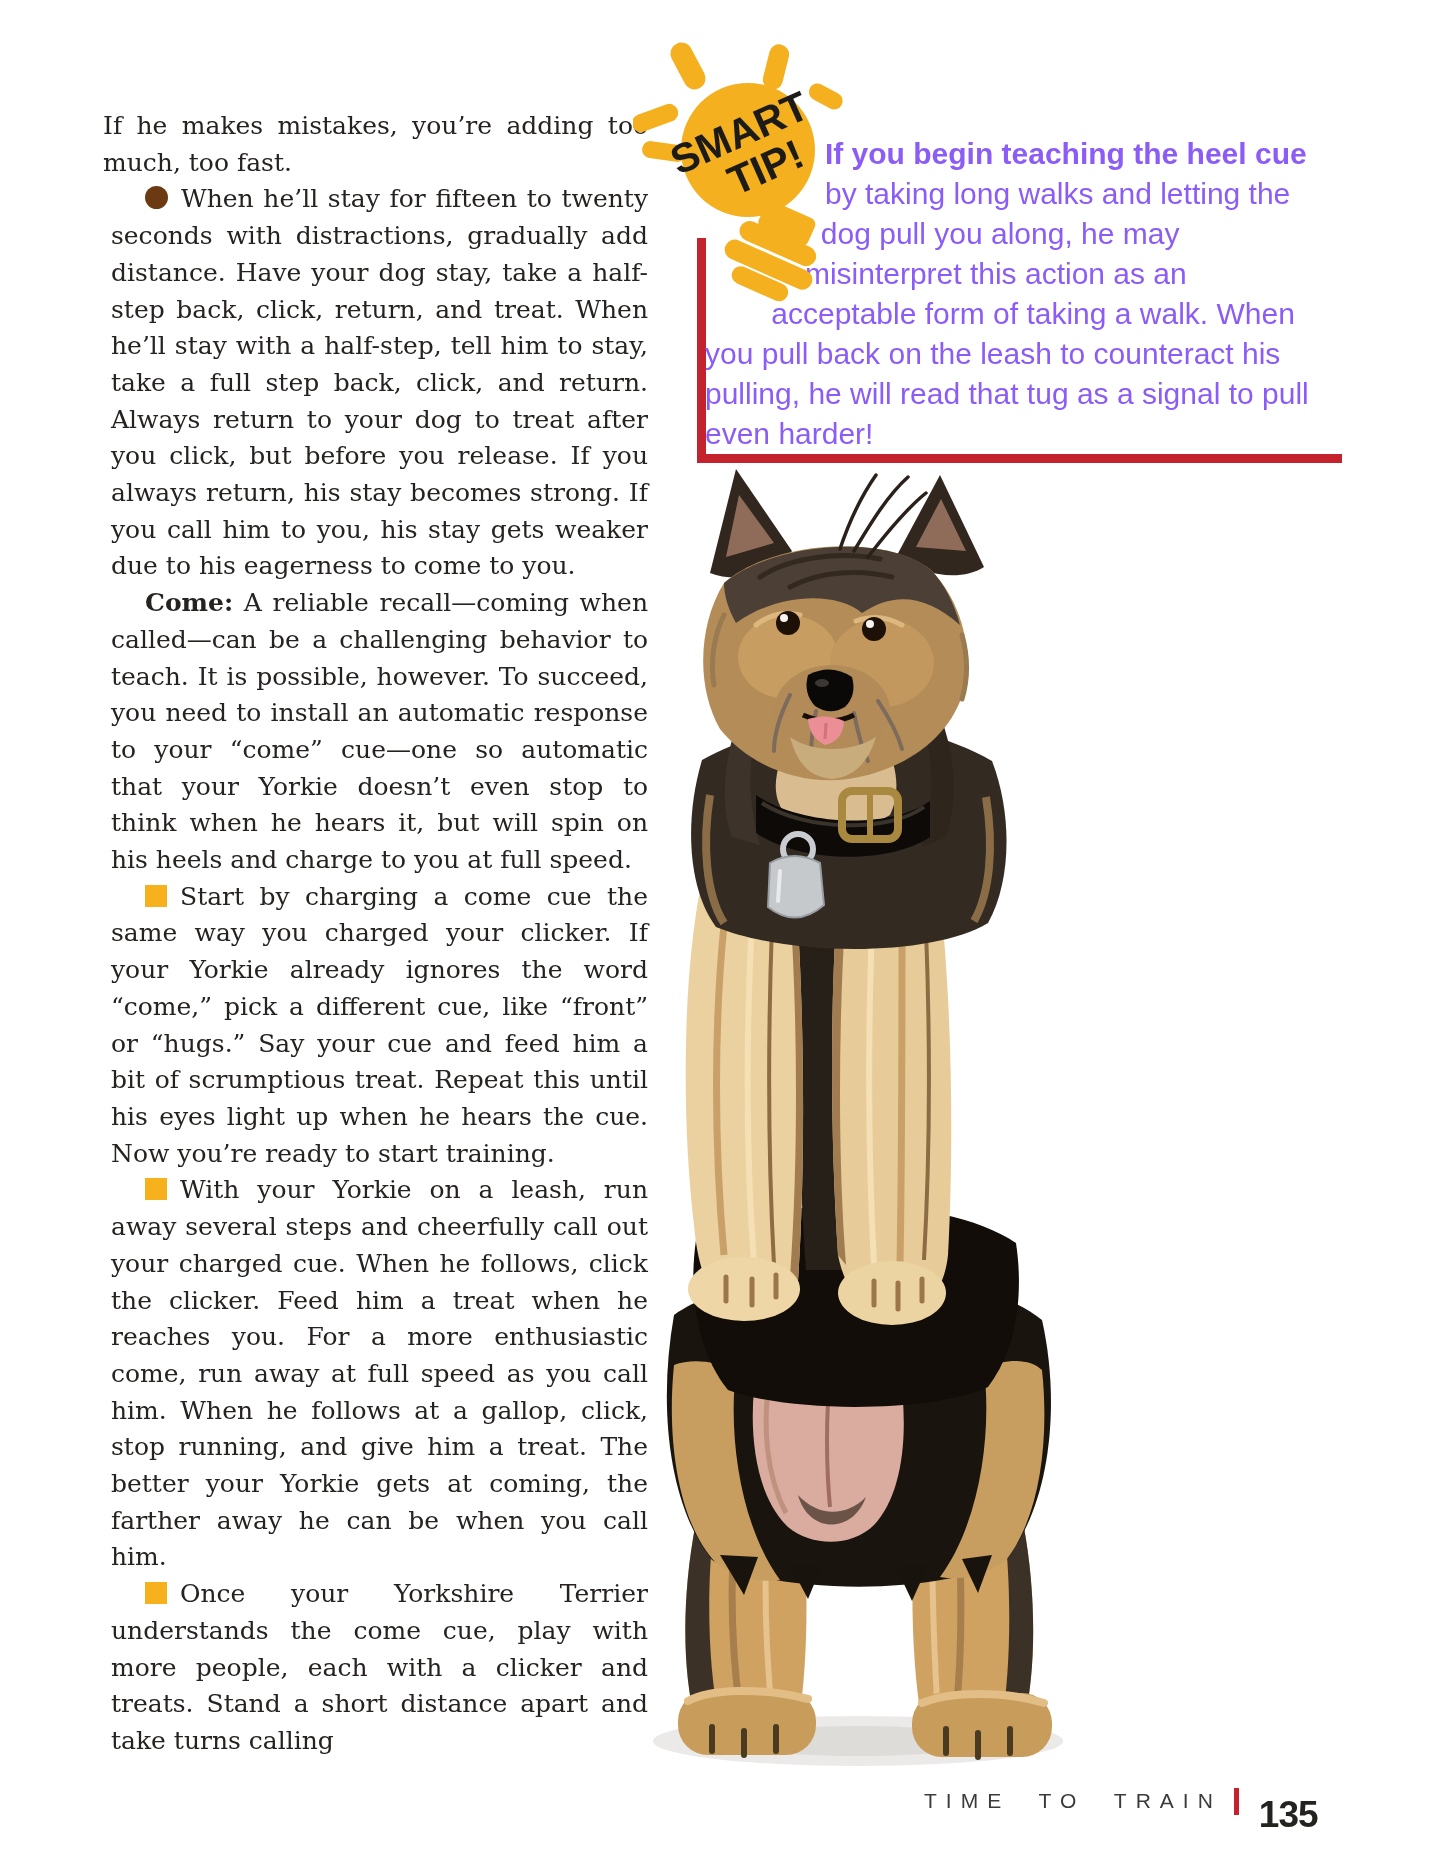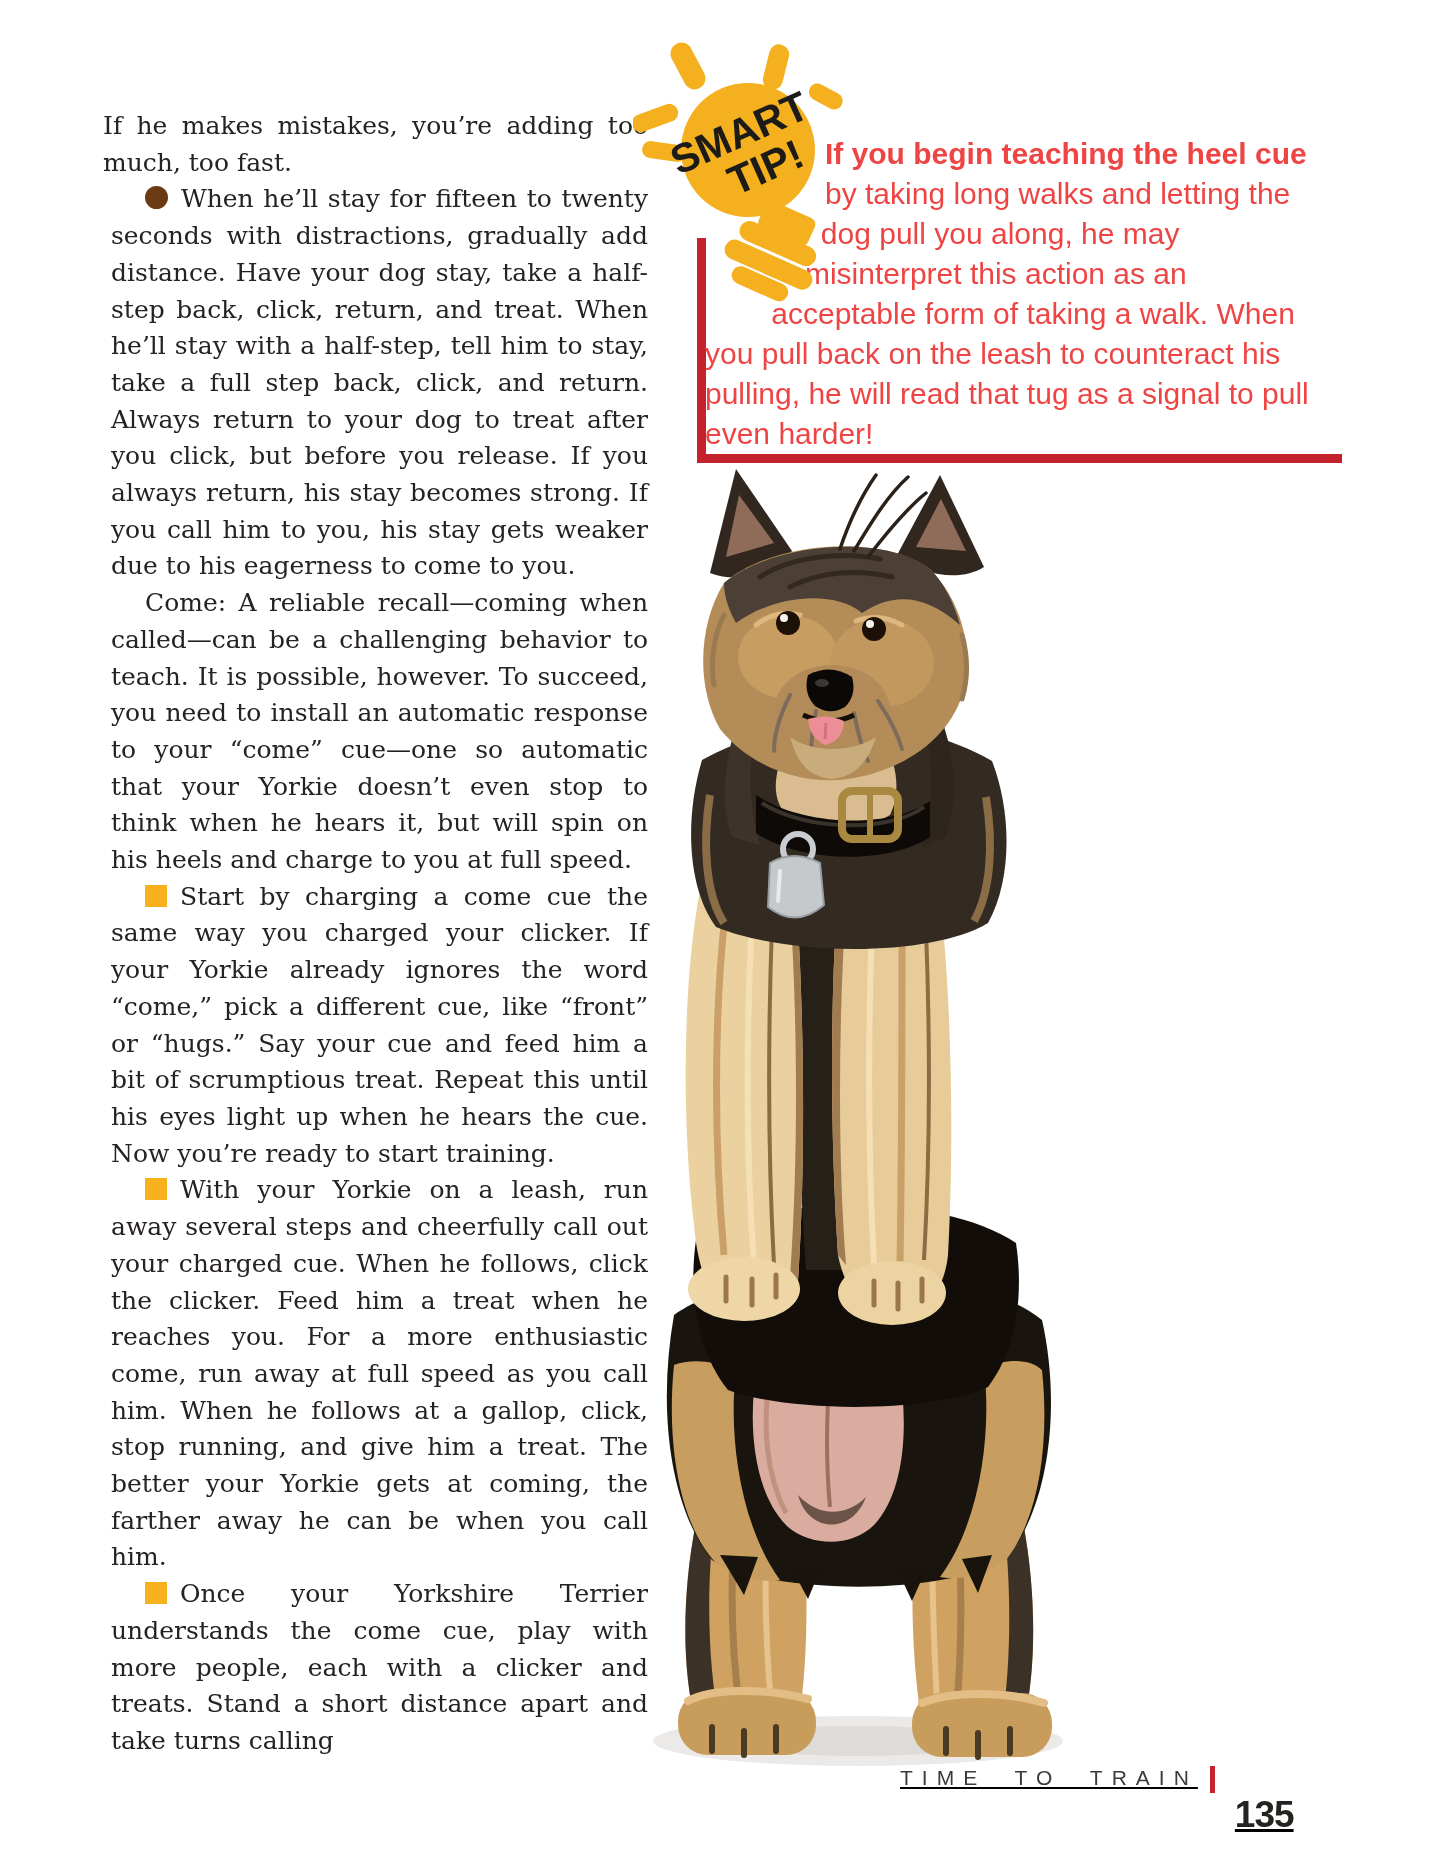--- a/index.html
+++ b/index.html
@@ -7,41 +7,41 @@
         font-family:"Liberation Sans",sans-serif;}
 
   
   .article-column{position:absolute;left:103px;top:108px;width:545px;}
   .body-para{margin:0;font-family:"DejaVu Serif",serif;font-size:25px;line-height:36.7px;
              color:#262220;text-align:justify;}
   .body-para.indented{text-indent:34px;margin-left:8px;}
   .bullet{display:inline-block;width:22px;height:22px;margin-right:13px;vertical-align:-2px;}
   .bullet.circle{width:23px;height:23px;border-radius:50%;background:#6b3a13;}
   .bullet.square{background:#f6b11c;}
-  .bold{font-weight:normal;}
+  .bold{font-weight:bold;}
 
   
   .tip-frame{position:absolute;left:697px;top:238px;width:645px;height:225px;
              border-left:9px solid #c4222c;border-bottom:9px solid #c4222c;box-sizing:border-box;}
   .tip-text{position:absolute;left:705px;top:104px;width:628px;
             font-family:"Liberation Sans",sans-serif;font-size:30px;line-height:40px;
-            color:#ef4444;text-align:left;}
+            color:#8b5cf6;text-align:left;}
   .tip-text .bulb-spacer{float:left;width:145px;height:205px;
             shape-outside:ellipse(150px 150px at -30px 45px);}
   .tip-lead{font-weight:bold;}
   .bulb-svg{position:absolute;left:633px;top:33px;}
 
   
   .dog-figure{position:absolute;left:640px;top:465px;margin:0;width:440px;height:1305px;}
   .photo-caption{position:absolute;left:1150px;top:527px;width:190px;text-align:right;
                  font-family:"Liberation Sans",sans-serif;font-size:21.5px;line-height:30px;
                  color:#1e1b19;}
 
   
-  .footer{position:absolute;left:900px;top:1766px;display:flex;align-items:flex-start;text-decoration:underline;}
+  .footer{position:absolute;left:924px;top:1766px;display:flex;align-items:center;}
   .footer-label{font-size:21px;letter-spacing:9px;word-spacing:14px;color:#3b3b3a;}
   .footer-divider{width:5px;height:27px;background:#c4222c;margin:0 20px 0 12px;}
   .footer-number{font-weight:bold;font-size:37px;color:#25231f;letter-spacing:-1px;margin-top:28px;}
 </style>
 </head>
 <body>
 
 <div class="page">
 
   <section class="article-column">

